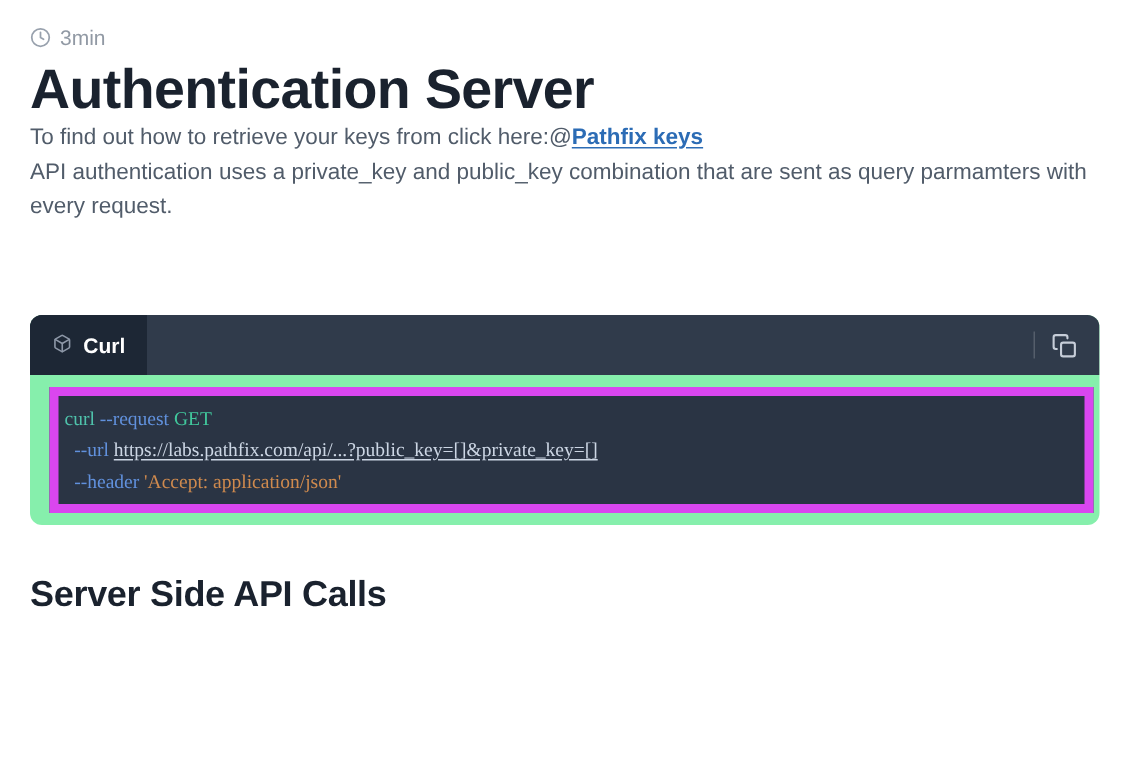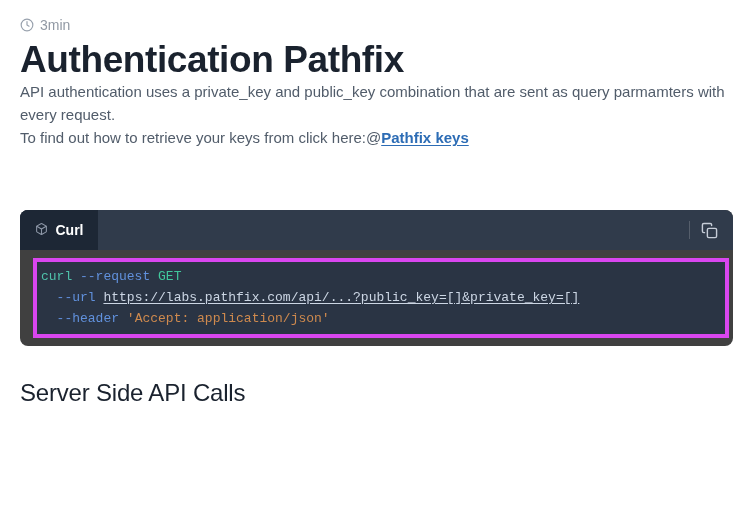--- a/index.html
+++ b/index.html
@@ -29,21 +29,21 @@
   .p-keys  { margin-top: 25px; }
   .p-keys a {
     color: #2c6cb5; font-weight: 600; text-decoration: underline;
     text-underline-offset: 2px;
   }
 
   
   .codeblock {
     margin-top: 61px;
     width: 713px;
-    background: #404040;
+    background: #86efac;
     border-radius: 8px;
     overflow: hidden;
   }
   .code-header {
     height: 40px;
     background: #303b4b;
     display: flex; align-items: center; justify-content: space-between;
   }
   .code-tab {
     height: 40px; min-width: 78px; padding: 0 14px;
@@ -55,59 +55,59 @@
   .header-right { display: flex; align-items: center; height: 100%; padding-right: 13px; gap: 9px; }
   .header-divider { width: 1px; height: 18px; background: rgba(255,255,255,0.18); }
   .copy-btn {
     background: none; border: none; padding: 2px; margin: 0;
     display: flex; align-items: center; cursor: pointer;
   }
 
   .code-body { padding: 8px 4px 8px 13px; }
   pre.code-panel {
     margin: 0;
-    border: 4px solid #d946ef;
+    border: 6px solid #d946ef;
     background: #2a3444;
     padding: 4px 8px 5px 4px;
-    font-family: Liberation Mono, monospace;
+    font-family: Liberation Serif, serif;
     font-size: 13px; line-height: 21px;
     color: #c9d3e1;
     white-space: pre;
     overflow: hidden;
   }
   .code-line { white-space: pre; }
   .tok-underline { text-decoration: underline; text-underline-offset: 2px; }
 
   h2.section-title {
     margin: 33px 0 0 0;
-    font-size: 24px; line-height: 28px; font-weight: 400;
+    font-size: 24px; line-height: 28px; font-weight: 700;
     color: #1a222e; letter-spacing: -0.2px;
   }
   .p-section { margin-top: 20px; }
 </style>
 </head>
 <body>
 
 <div class="page">
 
   <div class="meta-row">
     <span>
       <svg width="14" height="14" viewBox="0 0 24 24" fill="none" stroke="#98a1ad" stroke-width="2" stroke-linecap="round" stroke-linejoin="round">
         <circle cx="12" cy="12" r="10"></circle>
           <polyline points="12 6 12 12 15.5 14"></polyline>
       </svg>
     </span>
     <span>3min</span>
   </div>
 
-  <h1 class="page-title">Authentication Pathfix</h1>
+  <h1 class="page-title">Authentication Server</h1>
+
+  <p class="body-text p-keys"><span>To find out how to retrieve your keys from click here:@</span><a href="#">Pathfix keys</a></p>
 
   <p class="body-text p-intro">API authentication uses a private_key and public_key combination that are sent as query parmamters with every request.</p>
-
-  <p class="body-text p-keys"><span>To find out how to retrieve your keys from click here:@</span><a href="#">Pathfix keys</a></p>
 
   <div class="codeblock">
     <div class="code-header">
       <div class="code-tab">
         <span>
           <svg width="13" height="14" viewBox="0 0 24 24" fill="none" stroke="#8d97a7" stroke-width="2" stroke-linecap="round" stroke-linejoin="round">
             <path d="M21 16V8a2 2 0 0 0-1-1.73l-7-4a2 2 0 0 0-2 0l-7 4A2 2 0 0 0 3 8v8a2 2 0 0 0 1 1.73l7 4a2 2 0 0 0 2 0l7-4A2 2 0 0 0 21 16z"></path>
             <polyline points="3.27 6.96 12 12.01 20.73 6.96"></polyline>
             <line x1="12" y1="22.08" x2="12" y2="12"></line>
           </svg>

